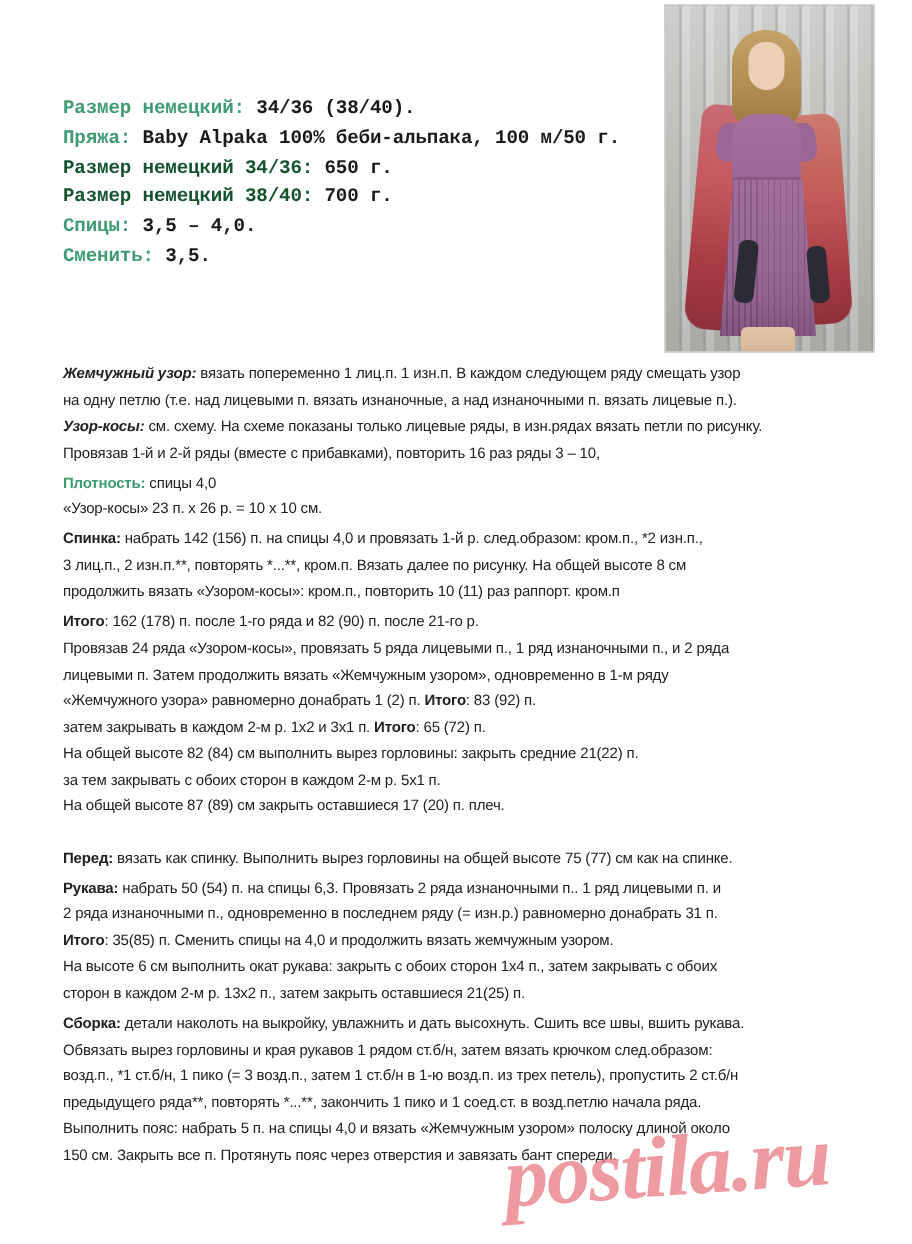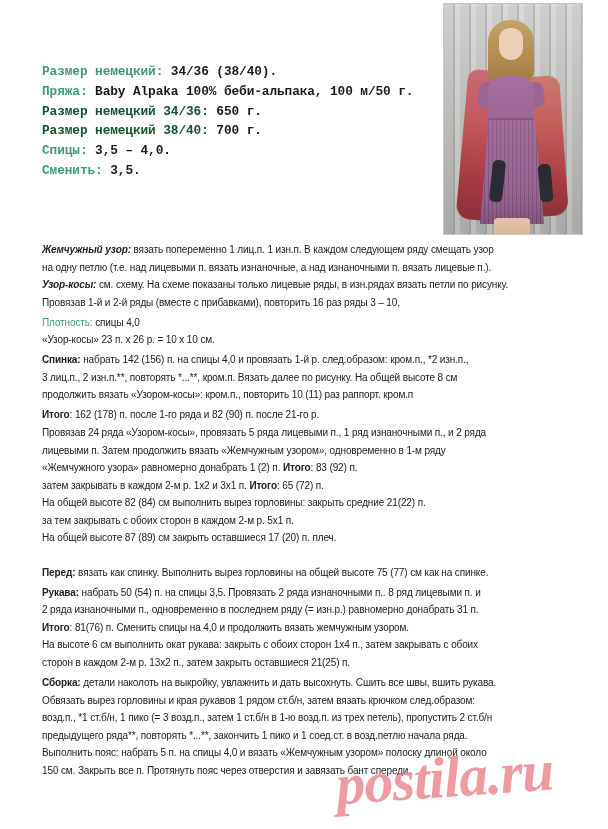--- a/index.html
+++ b/index.html
@@ -162,21 +162,21 @@
     color: #212121;
     letter-spacing: -0.12px;
     white-space: nowrap;
   }
   .body-text p {
     margin: 0;
     white-space: nowrap;
   }
   .ital-b { font-style: italic; font-weight: bold; }
   .b { font-weight: bold; }
-  .green-b { color: #3f9c72; font-weight: normal; }
+  .green-b { color: #3f9c72; font-weight: bold; }
 
   
   .watermark {
     position: absolute;
     left: 336px;
     top: 735px;
     width: 268px;
     height: 84px;
     pointer-events: none;
     user-select: none;
@@ -237,23 +237,23 @@
       <p id="line-back-3"><span>продолжить вязать «Узором-косы»: кром.п., повторить 10 (11) раз раппорт. кром.п</span></p>
       <p id="line-back-4" style="margin-top: 2.5px;"><span class="b">Итого</span><span>: 162 (178) п. после 1-го ряда и 82 (90) п. после 21-го р.</span></p>
       <p id="line-back-5"><span>Провязав 24 ряда «Узором-косы», провязать 5 ряда лицевыми п., 1 ряд изнаночными п., и 2 ряда</span></p>
       <p id="line-back-6"><span>лицевыми п. Затем продолжить вязать «Жемчужным узором», одновременно в 1-м ряду</span></p>
       <p id="line-back-7"><span>«Жемчужного узора» равномерно донабрать 1 (2) п. </span><span class="b">Итого</span><span>: 83 (92) п.</span></p>
       <p id="line-back-9"><span>затем закрывать в каждом 2-м р. 1х2 и 3х1 п. </span><span class="b">Итого</span><span>: 65 (72) п.</span></p>
       <p id="line-back-10"><span>На общей высоте 82 (84) см выполнить вырез горловины: закрыть средние 21(22) п.</span></p>
       <p id="line-back-11"><span>за тем закрывать с обоих сторон в каждом 2-м р. 5х1 п.</span></p>
       <p id="line-back-12"><span>На общей высоте 87 (89) см закрыть оставшиеся 17 (20) п. плеч.</span></p>
       <p id="line-front-1" style="margin-top: 17px;"><span class="b">Перед:</span><span> вязать как спинку. Выполнить вырез горловины на общей высоте 75 (77) см как на спинке.</span></p>
-      <p id="line-sleeves-1" style="margin-top: 2.5px;"><span class="b">Рукава:</span><span> набрать 50 (54) п. на спицы 3,5. Провязать 2 ряда изнаночными п.. 8 ряд лицевыми п. и</span></p>
+      <p id="line-sleeves-1" style="margin-top: 2.5px;"><span class="b">Рукава:</span><span> набрать 50 (54) п. на спицы 6,3. Провязать 2 ряда изнаночными п.. 1 ряд лицевыми п. и</span></p>
       <p id="line-sleeves-2"><span>2 ряда изнаночными п., одновременно в последнем ряду (= изн.р.) равномерно донабрать 31 п.</span></p>
-      <p id="line-sleeves-3"><span class="b">Итого</span><span>: 81(76) п. Сменить спицы на 4,0 и продолжить вязать жемчужным узором.</span></p>
+      <p id="line-sleeves-3"><span class="b">Итого</span><span>: 35(85) п. Сменить спицы на 4,0 и продолжить вязать жемчужным узором.</span></p>
       <p id="line-sleeves-4"><span>На высоте 6 см выполнить окат рукава: закрыть с обоих сторон 1х4 п., затем закрывать с обоих</span></p>
       <p id="line-sleeves-5"><span>сторон в каждом 2-м р. 13х2 п., затем закрыть оставшиеся 21(25) п.</span></p>
       <p id="line-assembly-1" style="margin-top: 2.5px;"><span class="b">Сборка:</span><span> детали наколоть на выкройку, увлажнить и дать высохнуть. Сшить все швы, вшить рукава.</span></p>
       <p id="line-assembly-2"><span>Обвязать вырез горловины и края рукавов 1 рядом ст.б/н, затем вязать крючком след.образом:</span></p>
       <p id="line-assembly-3"><span>возд.п., *1 ст.б/н, 1 пико (= 3 возд.п., затем 1 ст.б/н в 1-ю возд.п. из трех петель), пропустить 2 ст.б/н</span></p>
       <p id="line-assembly-4"><span>предыдущего ряда**, повторять *...**, закончить 1 пико и 1 соед.ст. в возд.петлю начала ряда.</span></p>
       <p id="line-assembly-5"><span>Выполнить пояс: набрать 5 п. на спицы 4,0 и вязать «Жемчужным узором» полоску длиной около</span></p>
       <p id="line-assembly-6"><span>150 см. Закрыть все п. Протянуть пояс через отверстия и завязать бант спереди.</span></p>
     </div>
 

